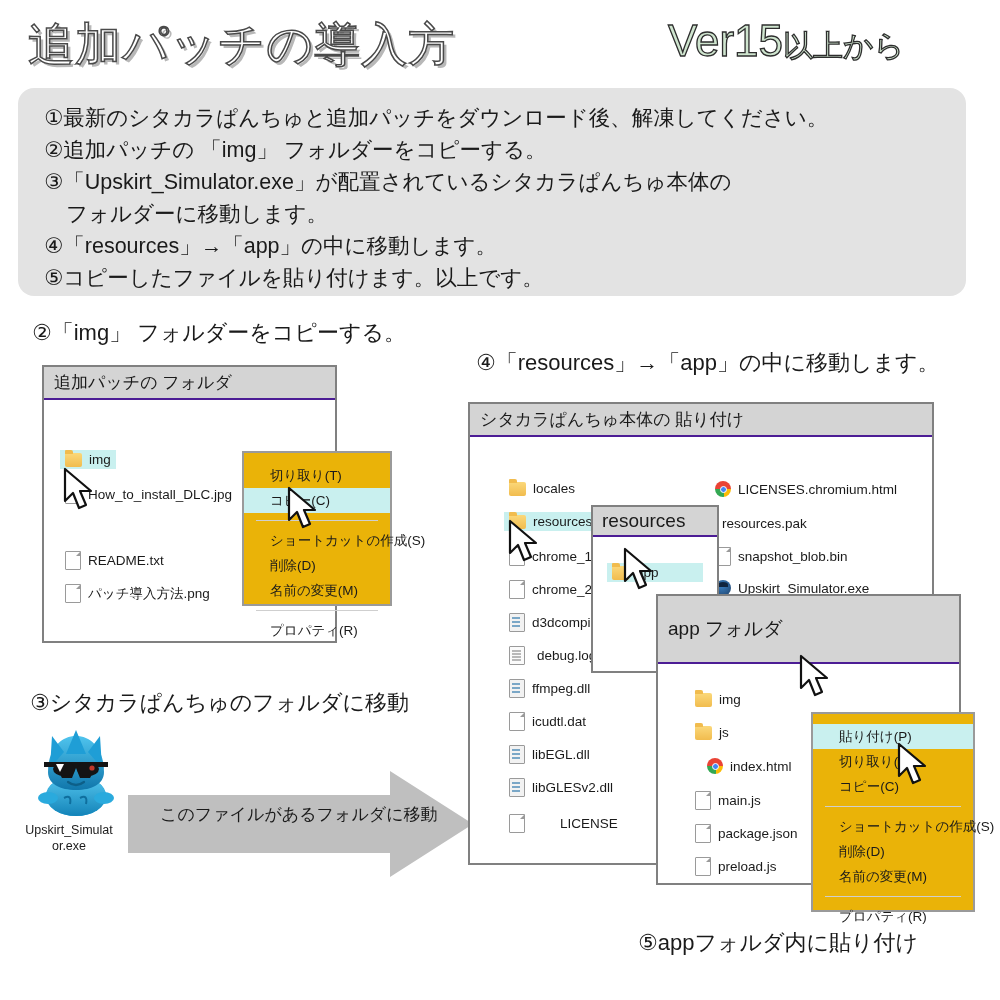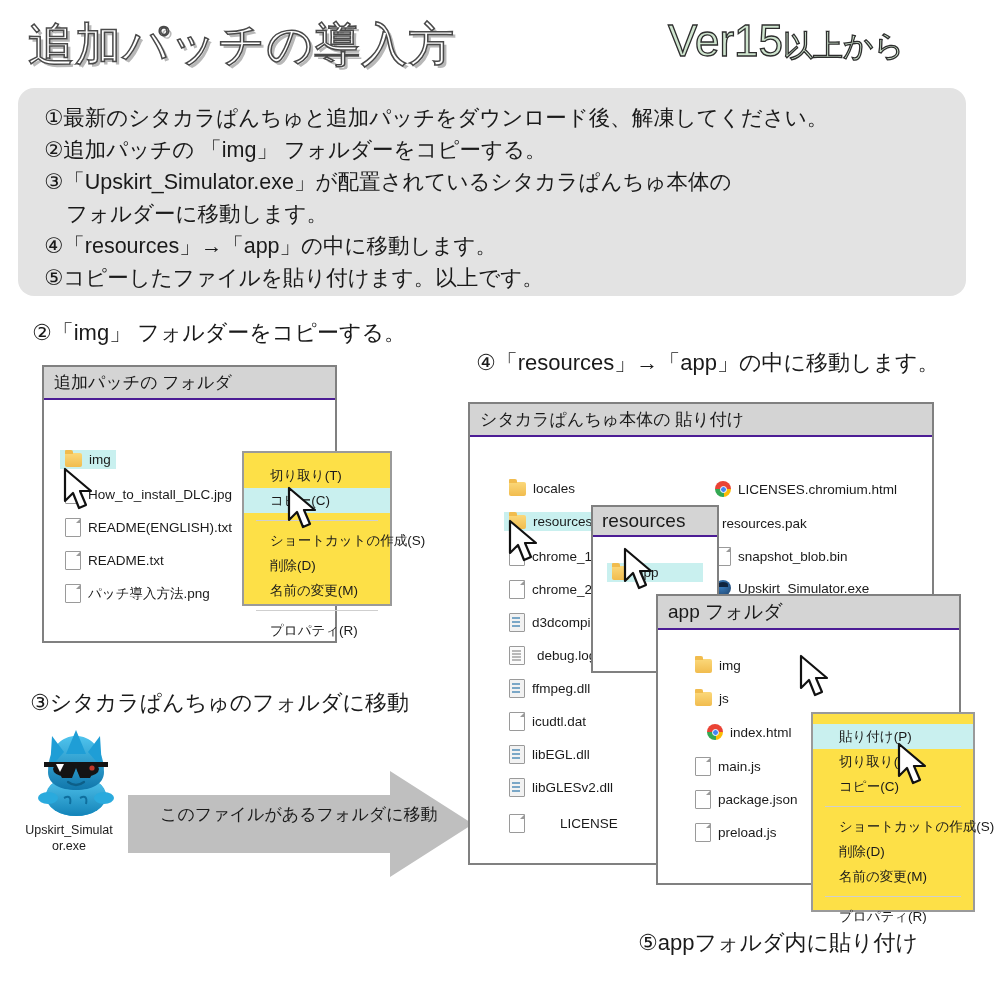--- a/index.html
+++ b/index.html
@@ -107,21 +107,21 @@
     width:16px;height:16px;border-radius:50%;
     background:radial-gradient(circle at 40% 35%,#3a7fc1,#1d3f66);
   }
   .ic-app:after{
     content:"";position:absolute;left:3px;top:2px;width:10px;height:5px;
     background:#10243d;border-radius:50% 50% 0 0;
   }
 
   
   .ctxmenu{
-    background:#fde047;border:2px solid #9a9a9a;box-sizing:border-box;
+    background:#eab308;border:2px solid #9a9a9a;box-sizing:border-box;
     padding:10px 0;
   }
   .ctxitem{
     font-size:13.5px;color:#1a1a1a;padding:3.5px 14px 3.5px 26px;white-space:nowrap;
   }
   .ctxitem.hl{background:#c9f0ef;}
   .ctxsep{height:1px;background:#cfcfcf;margin:7px 12px;}
 
   
   .cursor{position:absolute;width:0;height:0;}
@@ -162,24 +162,20 @@
 <div class="abs win" style="left:42px;top:365px;width:295px;height:278px;">
   <div class="win-title">追加パッチの フォルダ</div>
   <div class="win-body">
     <div class="fitem sel" style="left:16px;top:50px;">
       <span class="ic ic-folder"></span>
       <span>img</span>
     </div>
     <div class="fitem" style="left:16px;top:83px;">
       <span class="ic ic-file"></span>
       <span>How_to_install_DLC.jpg</span>
-    </div>
-    <div class="fitem" style="left:16px;top:116px;">
-      <span class="ic ic-file"></span>
-      <span>README(ENGLISH).txt</span>
     </div>
     <div class="fitem" style="left:16px;top:149px;">
       <span class="ic ic-file"></span>
       <span>README.txt</span>
     </div>
     <div class="fitem" style="left:16px;top:182px;">
       <span class="ic ic-file"></span>
       <span>パッチ導入方法.png</span>
     </div>
   </div>
@@ -340,21 +336,21 @@
     </svg>
 </div>
 
 <div class="cursor" style="left:624px;top:548px;">
   <svg width="34" height="46" viewBox="0 0 34 46">
       <path d="M1 1 L1 33 L9 25 L15 40 L22 37 L16 23 L27 23 Z" fill="#ffffff" stroke="#111" stroke-width="2.2" stroke-linejoin="round"></path>
     </svg>
 </div>
 
 <div class="abs win" style="left:656px;top:594px;width:305px;height:291px;">
-  <div class="win-title" style="font-size:19px;padding:3px 10px;">app フォルダ</div>
+  <div class="win-title" style="font-size:19px;padding:20px 10px;">app フォルダ</div>
   <div class="win-body">
     <div class="fitem" style="left:32px;top:26px;">
       <span class="ic ic-folder"></span>
       <span>img</span>
     </div>
     <div class="fitem" style="left:32px;top:59px;">
       <span class="ic ic-folder"></span>
       <span>js</span>
     </div>
     <div class="fitem" style="left:44px;top:92px;align-items:flex-end;">

